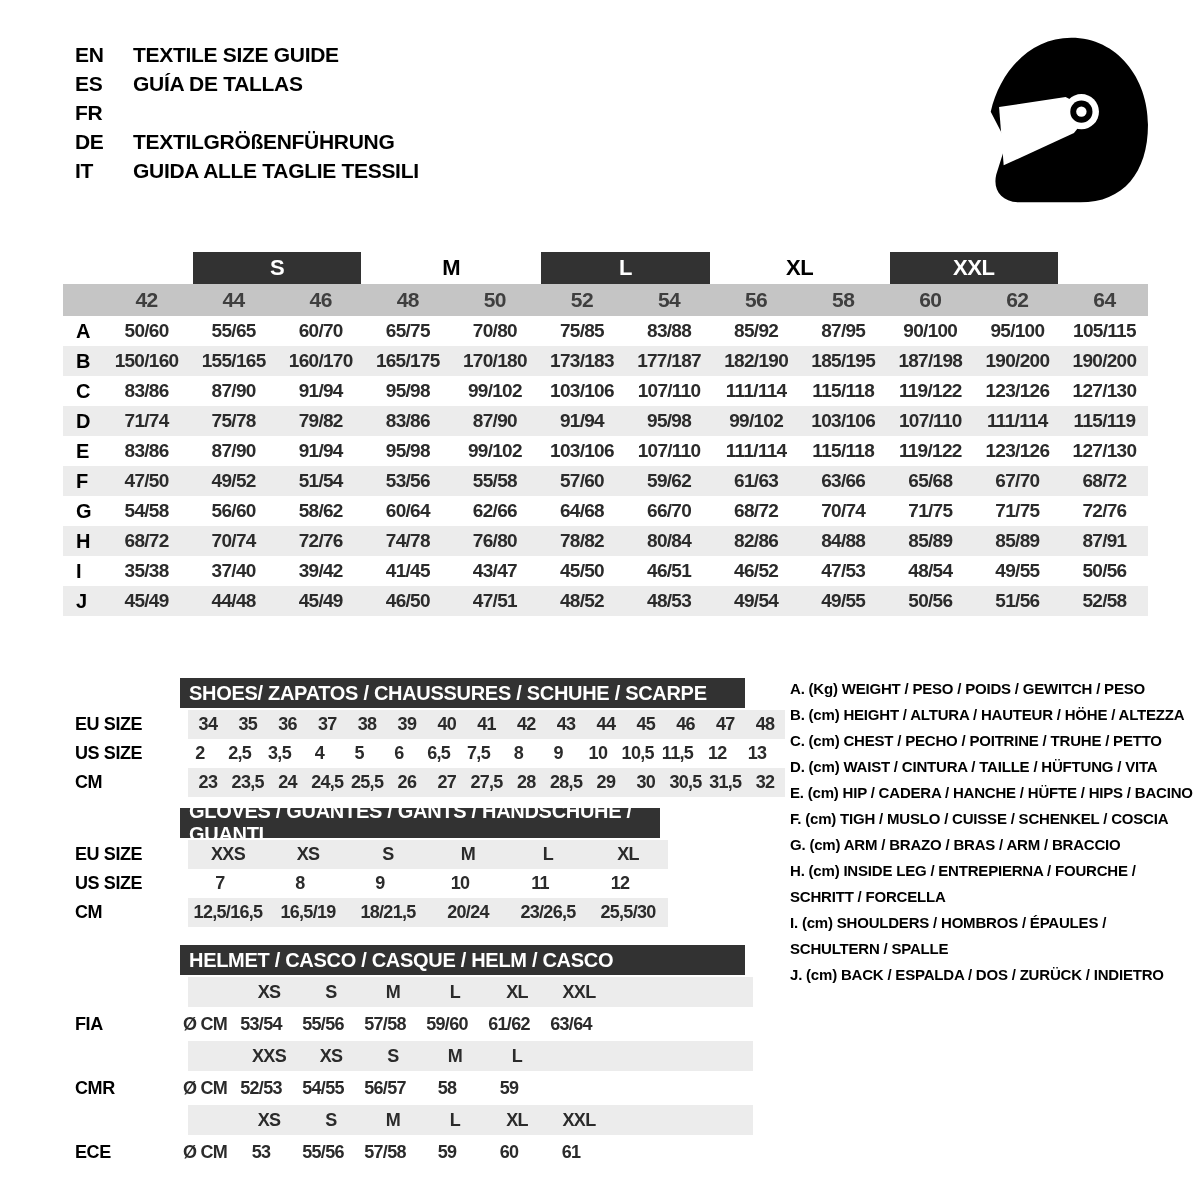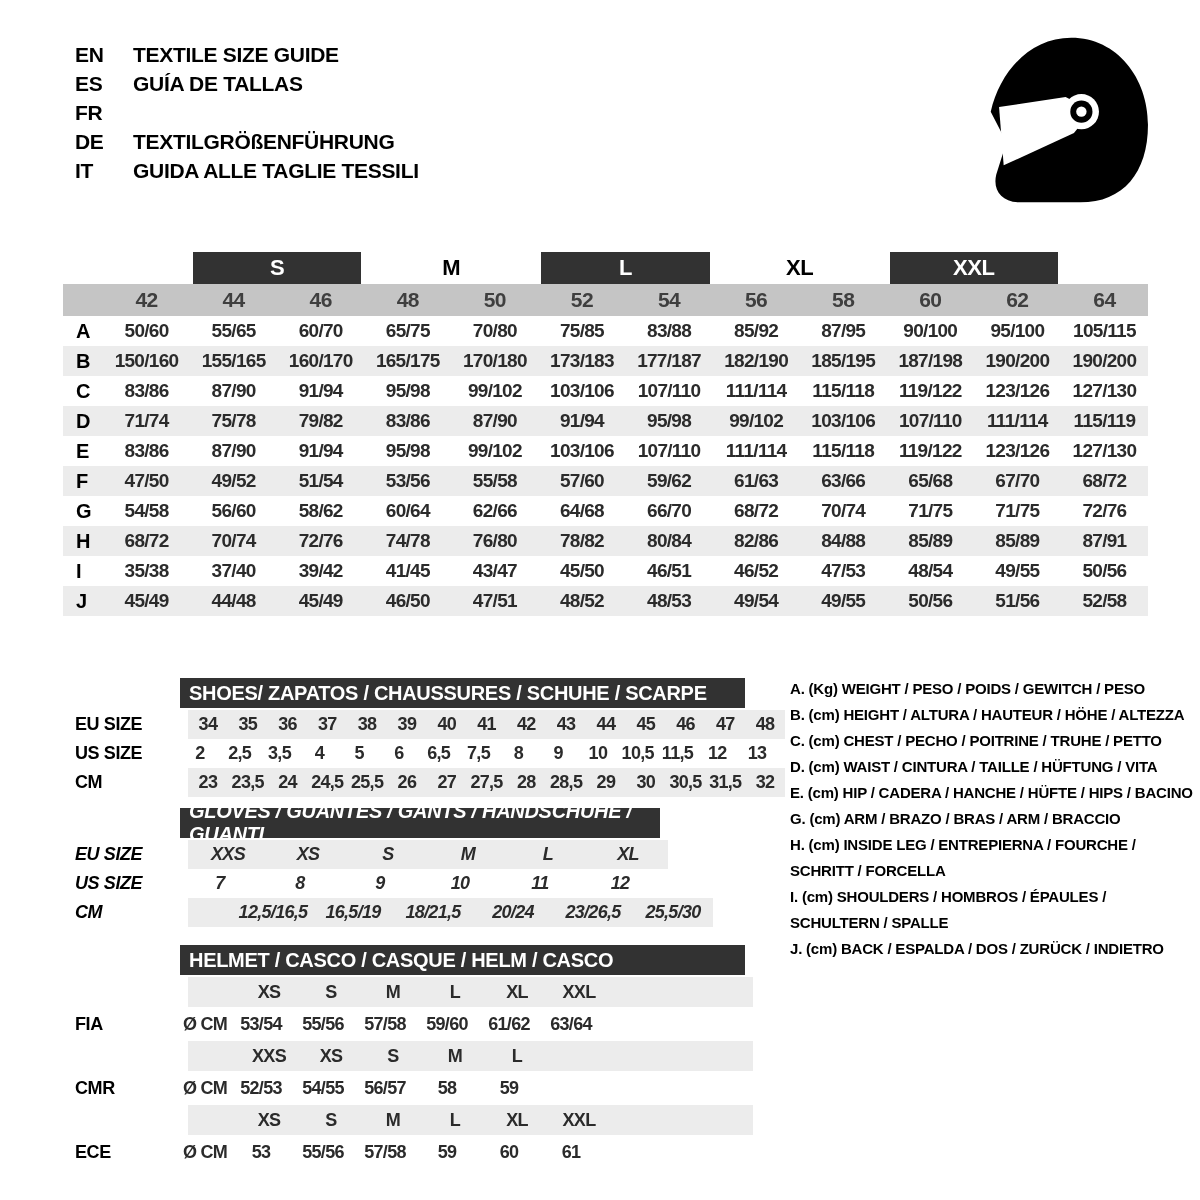--- a/index.html
+++ b/index.html
@@ -320,21 +320,21 @@
             <div class="cell">29</div>
             <div class="cell">30</div>
             <div class="cell">30,5</div>
             <div class="cell">31,5</div>
             <div class="cell">32</div>
           </div>
         </div>
       </div>
   </div>
 
-  <div class="subtable" id="gloves-table" style="top:808px;font-style:italic;">
+  <div class="subtable" id="gloves-table" style="top:808px;">
     <div class="bar" style="width:480px;">GLOVES / GUANTES / GANTS / HANDSCHUHE / GUANTI</div>
     <div id="gloves-rows">
         <div class="srow" style="height: 29px; margin-top: 2px;">
           <div class="slabel">EU SIZE</div>
           <div class="svals stripe" style="width: 480px; grid-template-columns: repeat(6, 1fr);">
             <div class="cell">XXS</div>
             <div class="cell">XS</div>
             <div class="cell">S</div>
             <div class="cell">M</div>
             <div class="cell">L</div>
@@ -347,21 +347,21 @@
             <div class="cell">7</div>
             <div class="cell">8</div>
             <div class="cell">9</div>
             <div class="cell">10</div>
             <div class="cell">11</div>
             <div class="cell">12</div>
           </div>
         </div>
         <div class="srow" style="height: 29px; margin-top: 0px;">
           <div class="slabel">CM</div>
-          <div class="svals stripe" style="width: 480px; grid-template-columns: repeat(6, 1fr); padding-left: 45px;">
+          <div class="svals stripe" style="width: 480px; grid-template-columns: repeat(6, 1fr);">
             <div class="cell">12,5/16,5</div>
             <div class="cell">16,5/19</div>
             <div class="cell">18/21,5</div>
             <div class="cell">20/24</div>
             <div class="cell">23/26,5</div>
             <div class="cell">25,5/30</div>
           </div>
         </div>
       </div>
   </div>
@@ -452,20 +452,23 @@
       <div class="legend-item">
         <div class="legend-line">C. (cm) CHEST / PECHO / POITRINE / TRUHE / PETTO</div>
       </div>
       <div class="legend-item">
         <div class="legend-line">D. (cm) WAIST / CINTURA / TAILLE / HÜFTUNG / VITA</div>
       </div>
       <div class="legend-item">
         <div class="legend-line">E. (cm) HIP / CADERA / HANCHE / HÜFTE / HIPS /  BACINO</div>
       </div>
       <div class="legend-item">
+        <div class="legend-line">F. (cm) TIGH / MUSLO / CUISSE / SCHENKEL / COSCIA</div>
+      </div>
+      <div class="legend-item">
         <div class="legend-line">G. (cm) ARM / BRAZO / BRAS / ARM / BRACCIO</div>
       </div>
       <div class="legend-item">
         <div class="legend-line">H. (cm) INSIDE LEG / ENTREPIERNA / FOURCHE /</div>
         <div class="legend-line">SCHRITT / FORCELLA</div>
       </div>
       <div class="legend-item">
         <div class="legend-line">I.  (cm) SHOULDERS / HOMBROS / ÉPAULES /</div>
         <div class="legend-line">SCHULTERN / SPALLE</div>
       </div>

